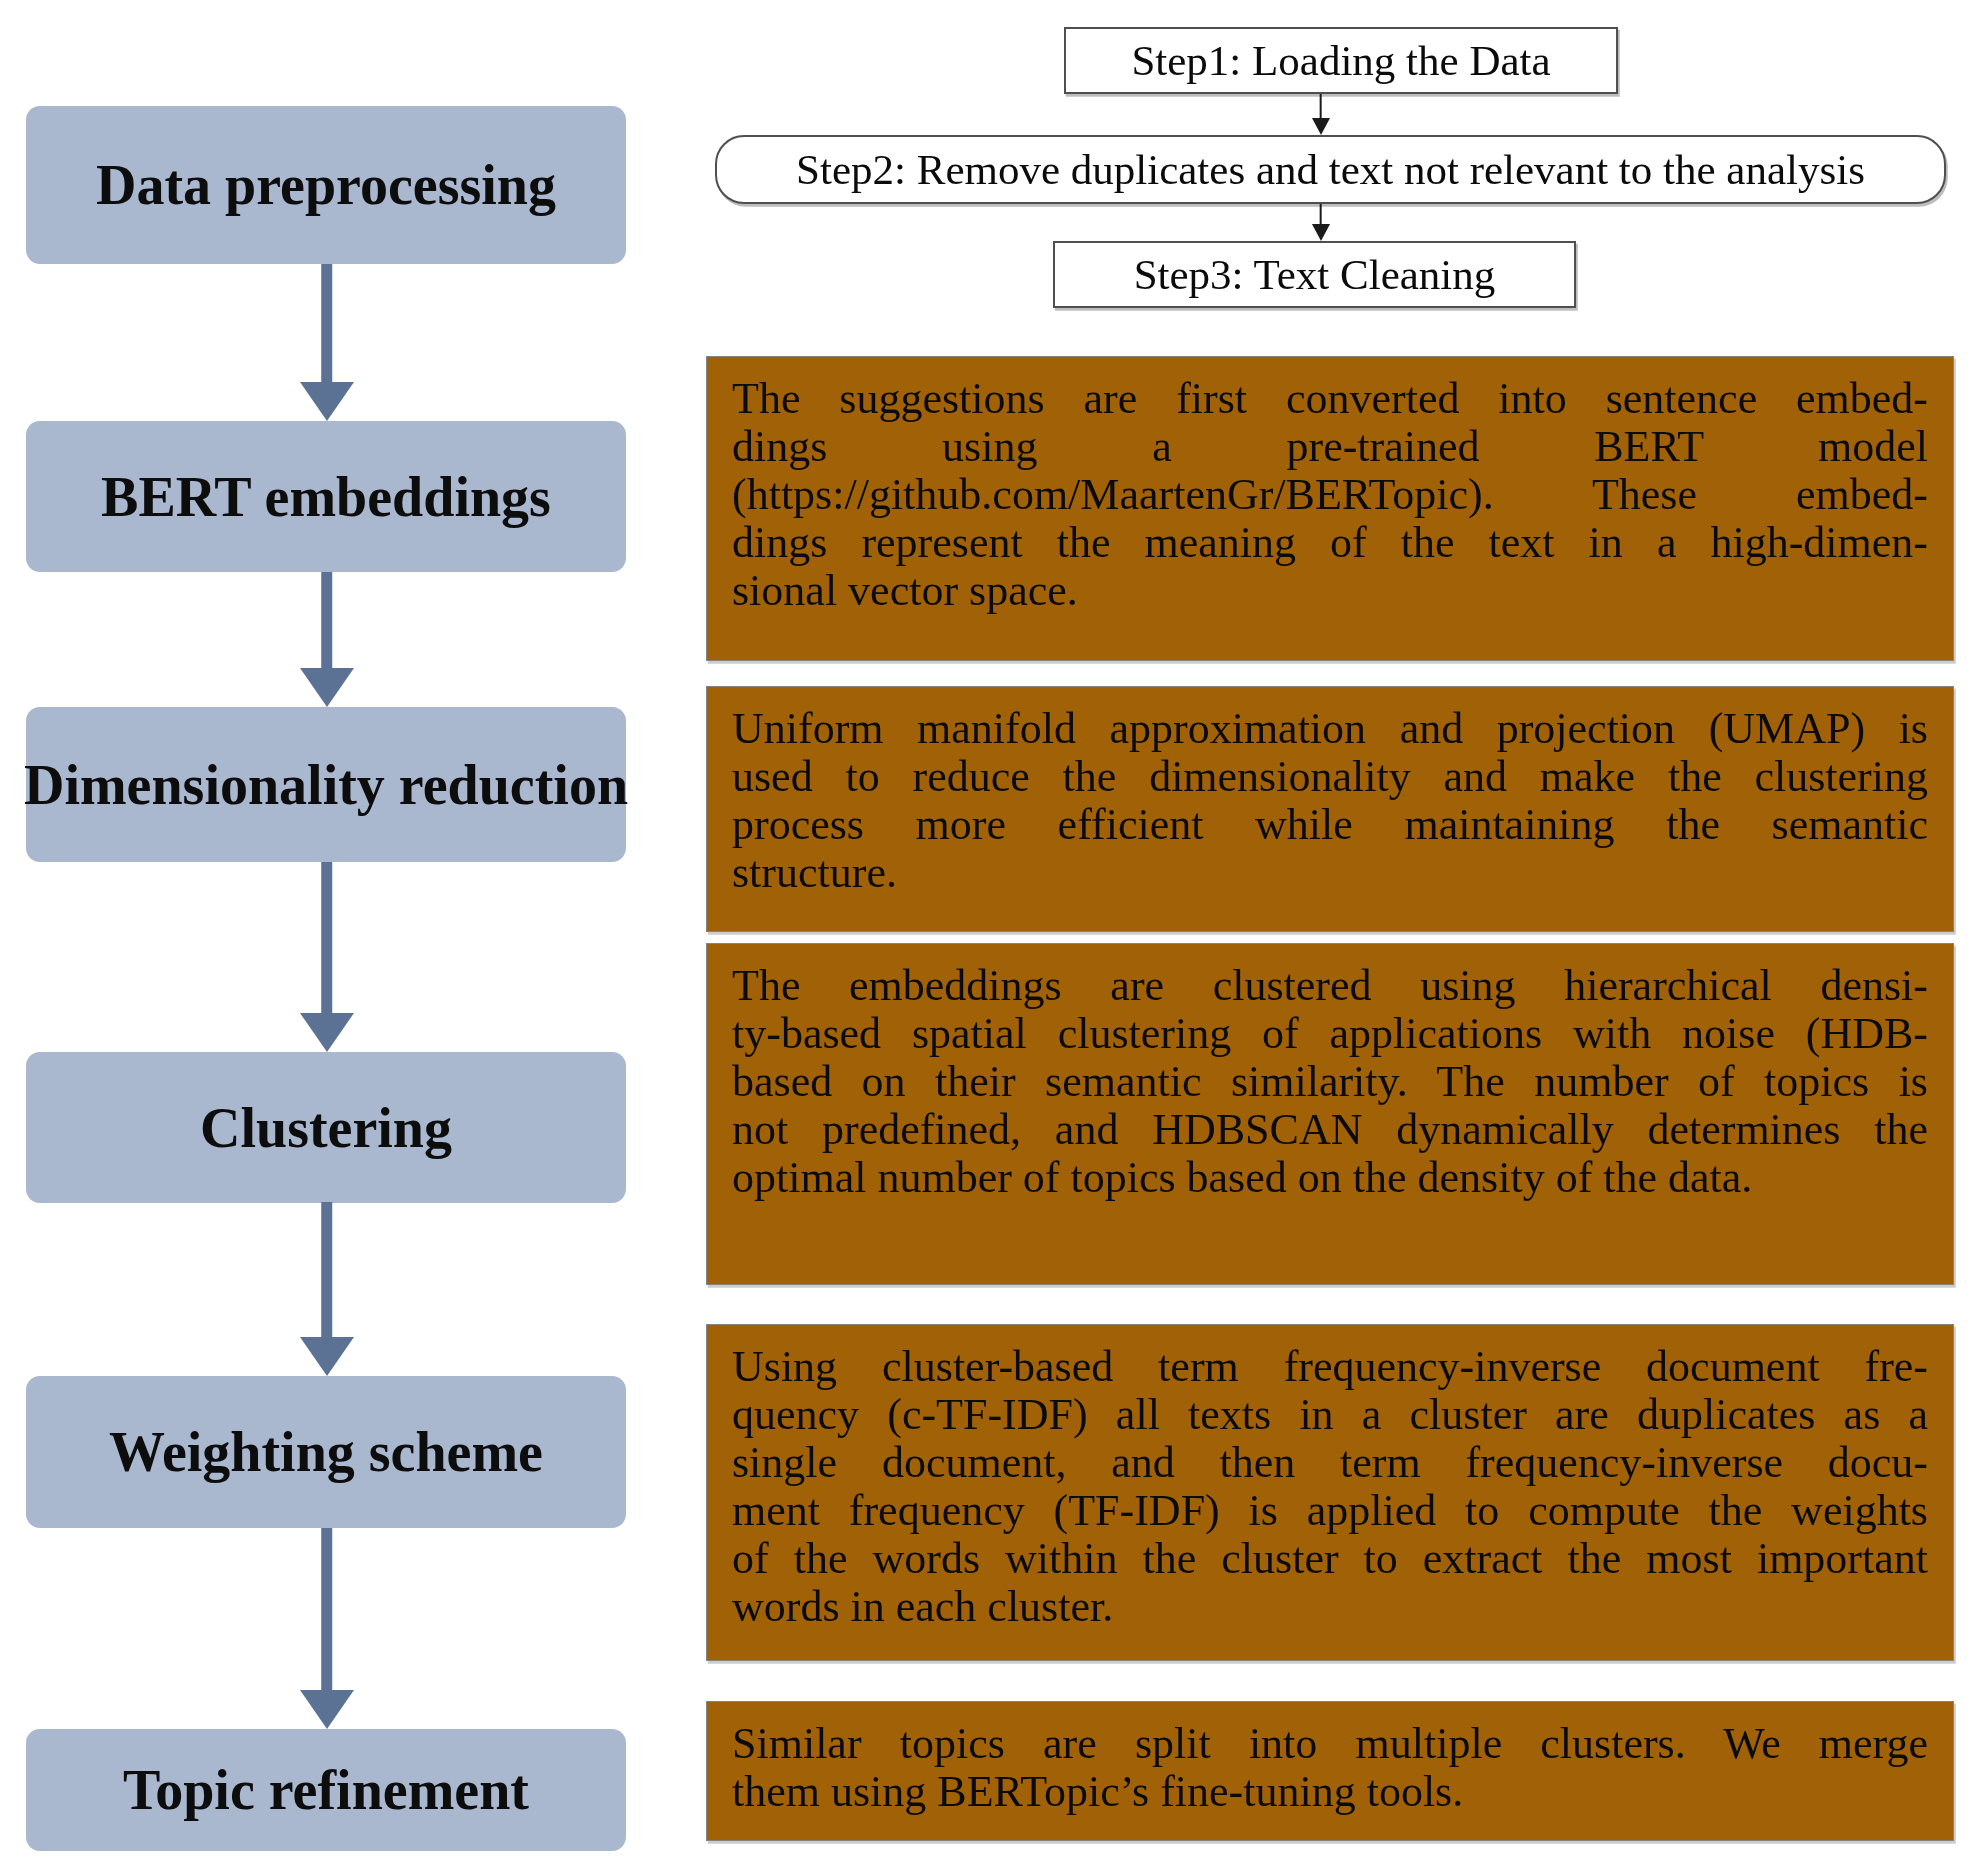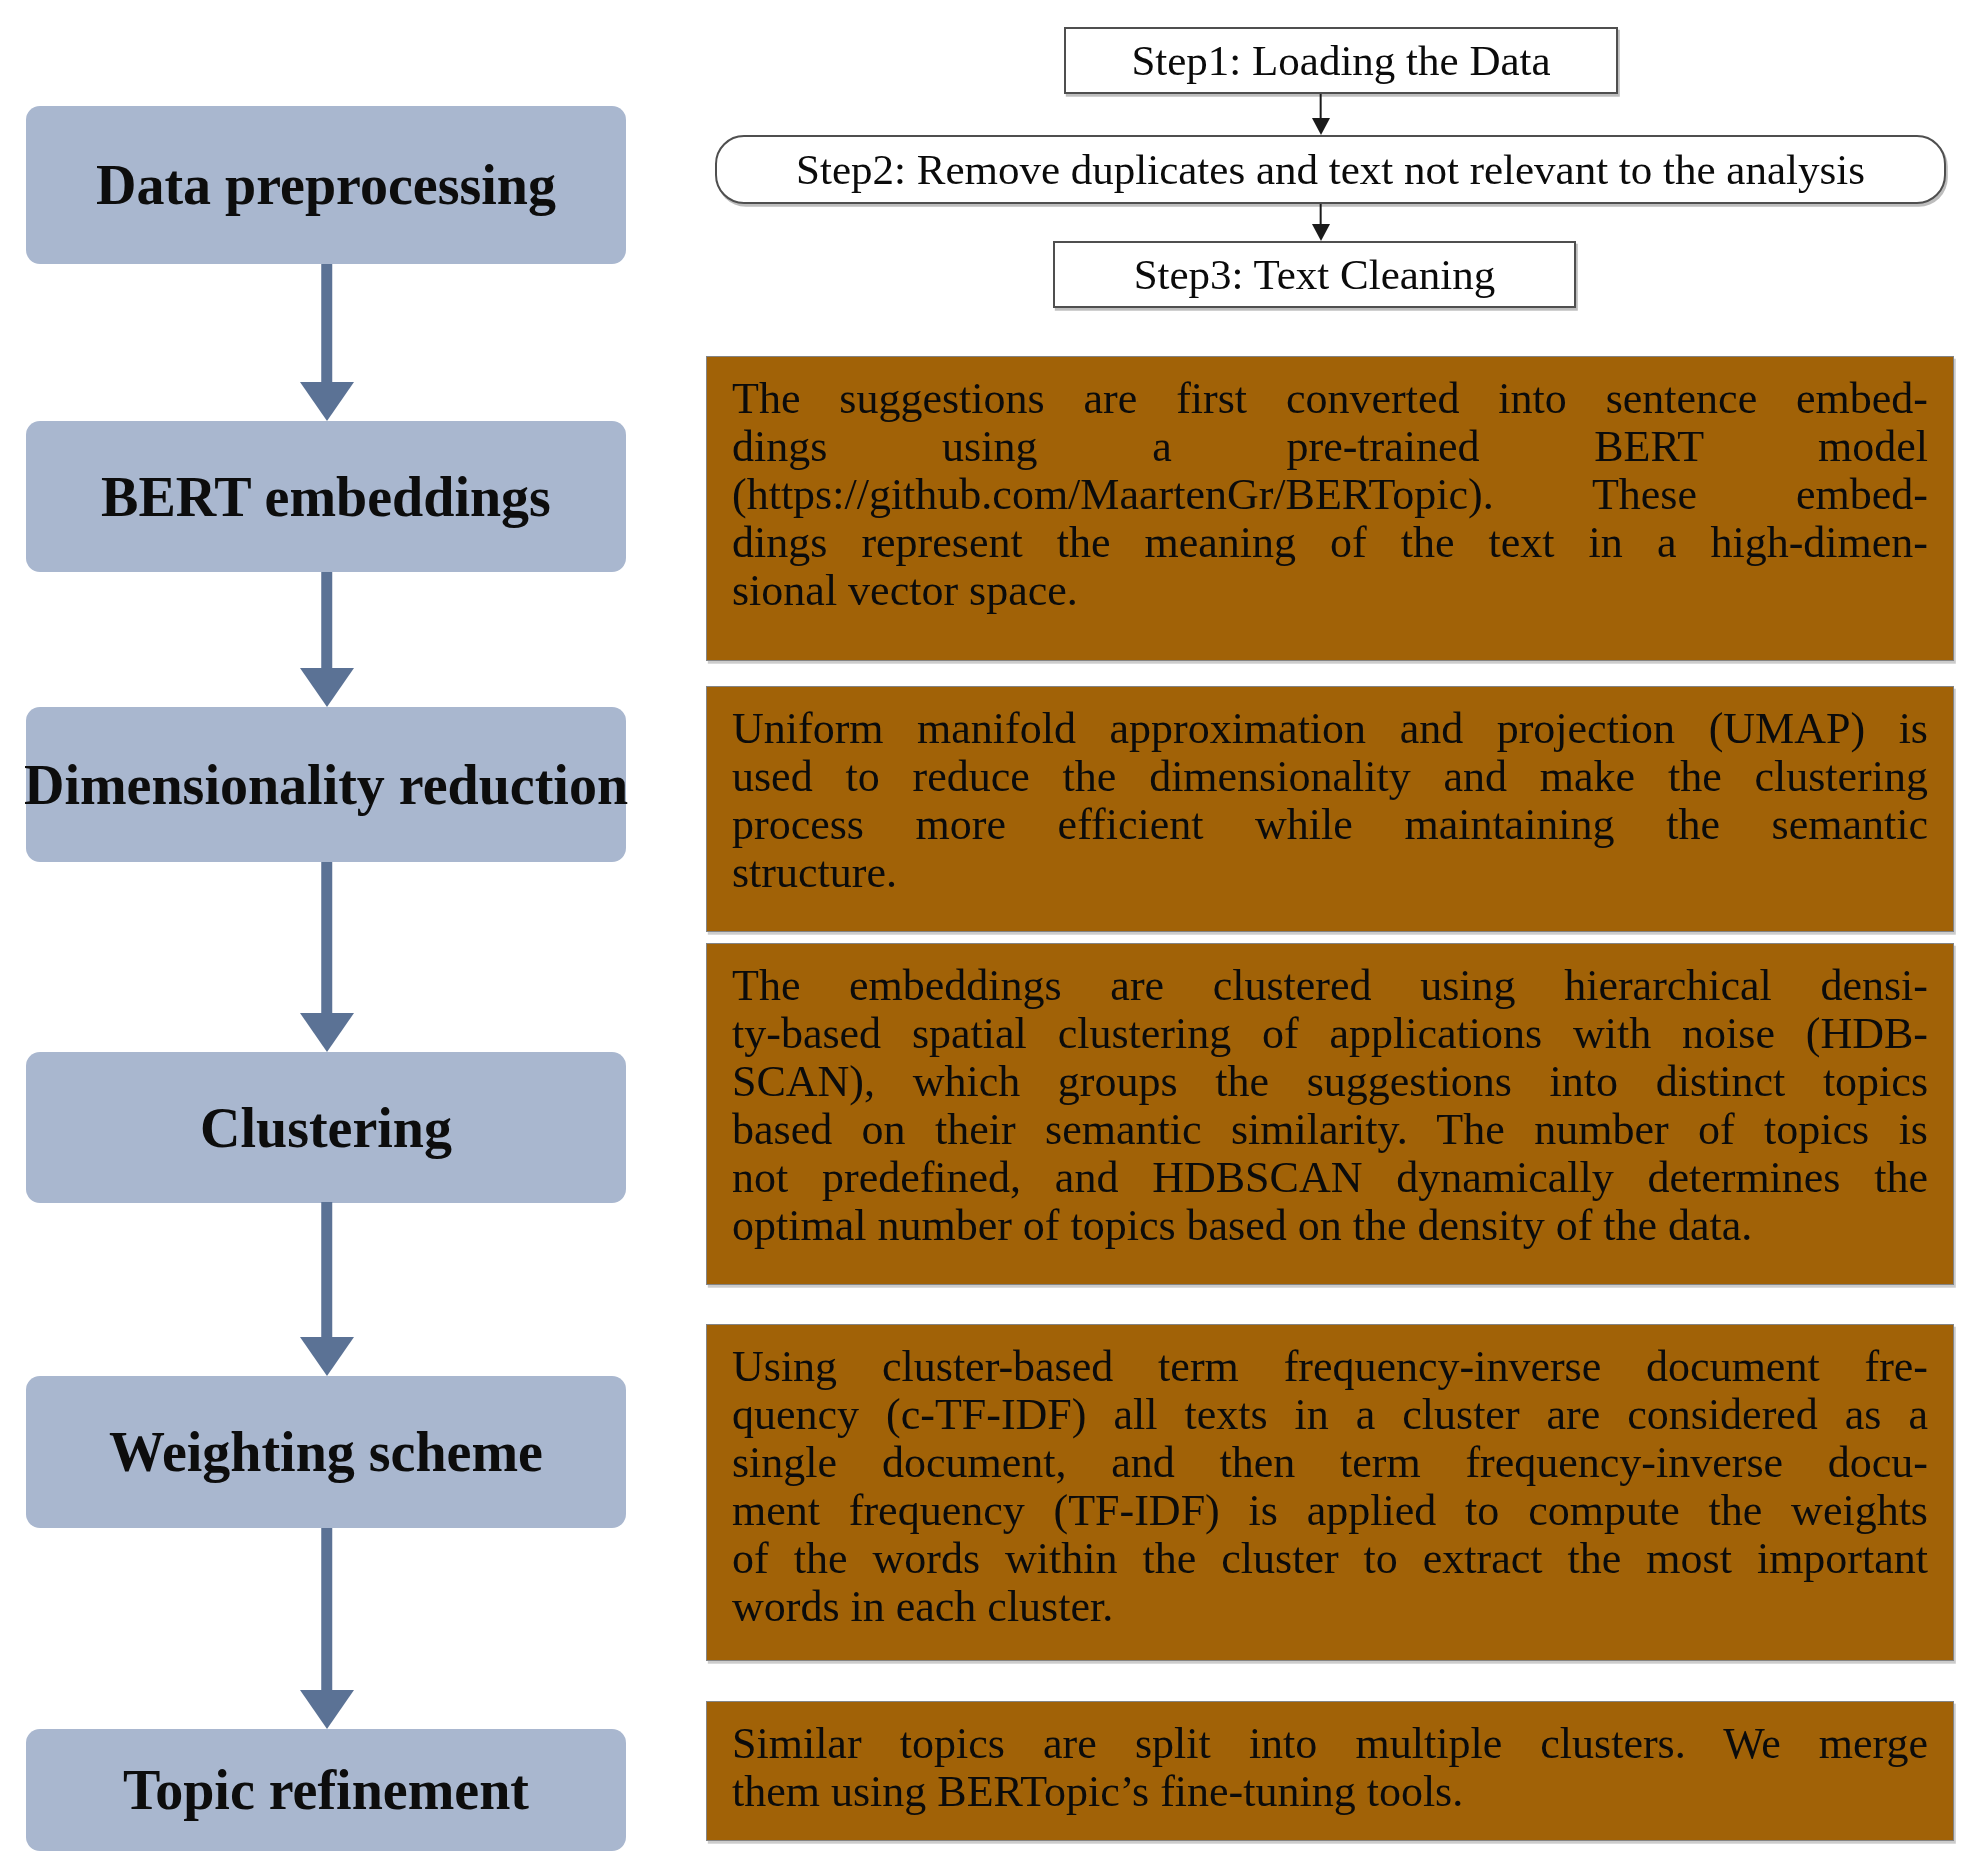--- a/index.html
+++ b/index.html
@@ -190,29 +190,28 @@
   <div class="para-box" style="top:686px; height:246px;">
       <div class="jline">Uniform manifold approximation and projection (UMAP) is</div>
       <div class="jline">used to reduce the dimensionality and make the clustering</div>
       <div class="jline">process more efficient while maintaining the semantic</div>
       <div class="jline last">structure.</div>
     </div>
 
   <div class="para-box" style="top:943px; height:342px;">
       <div class="jline">The embeddings are clustered using hierarchical densi-</div>
       <div class="jline">ty-based spatial clustering of applications with noise (HDB-</div>
-      <div class="jline">SCAN), which groups the suggestions into distinct topics</div>
       <div class="jline">based on their semantic similarity. The number of topics is</div>
       <div class="jline">not predefined, and HDBSCAN dynamically determines the</div>
       <div class="jline last">optimal number of topics based on the density of the data.</div>
     </div>
 
   <div class="para-box" style="top:1324px; height:337px;">
       <div class="jline">Using cluster-based term frequency-inverse document fre-</div>
-      <div class="jline">quency (c-TF-IDF) all texts in a cluster are considered as a</div>
+      <div class="jline">quency (c-TF-IDF) all texts in a cluster are duplicates as a</div>
       <div class="jline">single document, and then term frequency-inverse docu-</div>
       <div class="jline">ment frequency (TF-IDF) is applied to compute the weights</div>
       <div class="jline">of the words within the cluster to extract the most important</div>
       <div class="jline last">words in each cluster.</div>
     </div>
 
   <div class="para-box" style="top:1701px; height:140px;">
       <div class="jline">Similar topics are split into multiple clusters. We merge</div>
       <div class="jline last">them using BERTopic’s fine-tuning tools.</div>
     </div>

